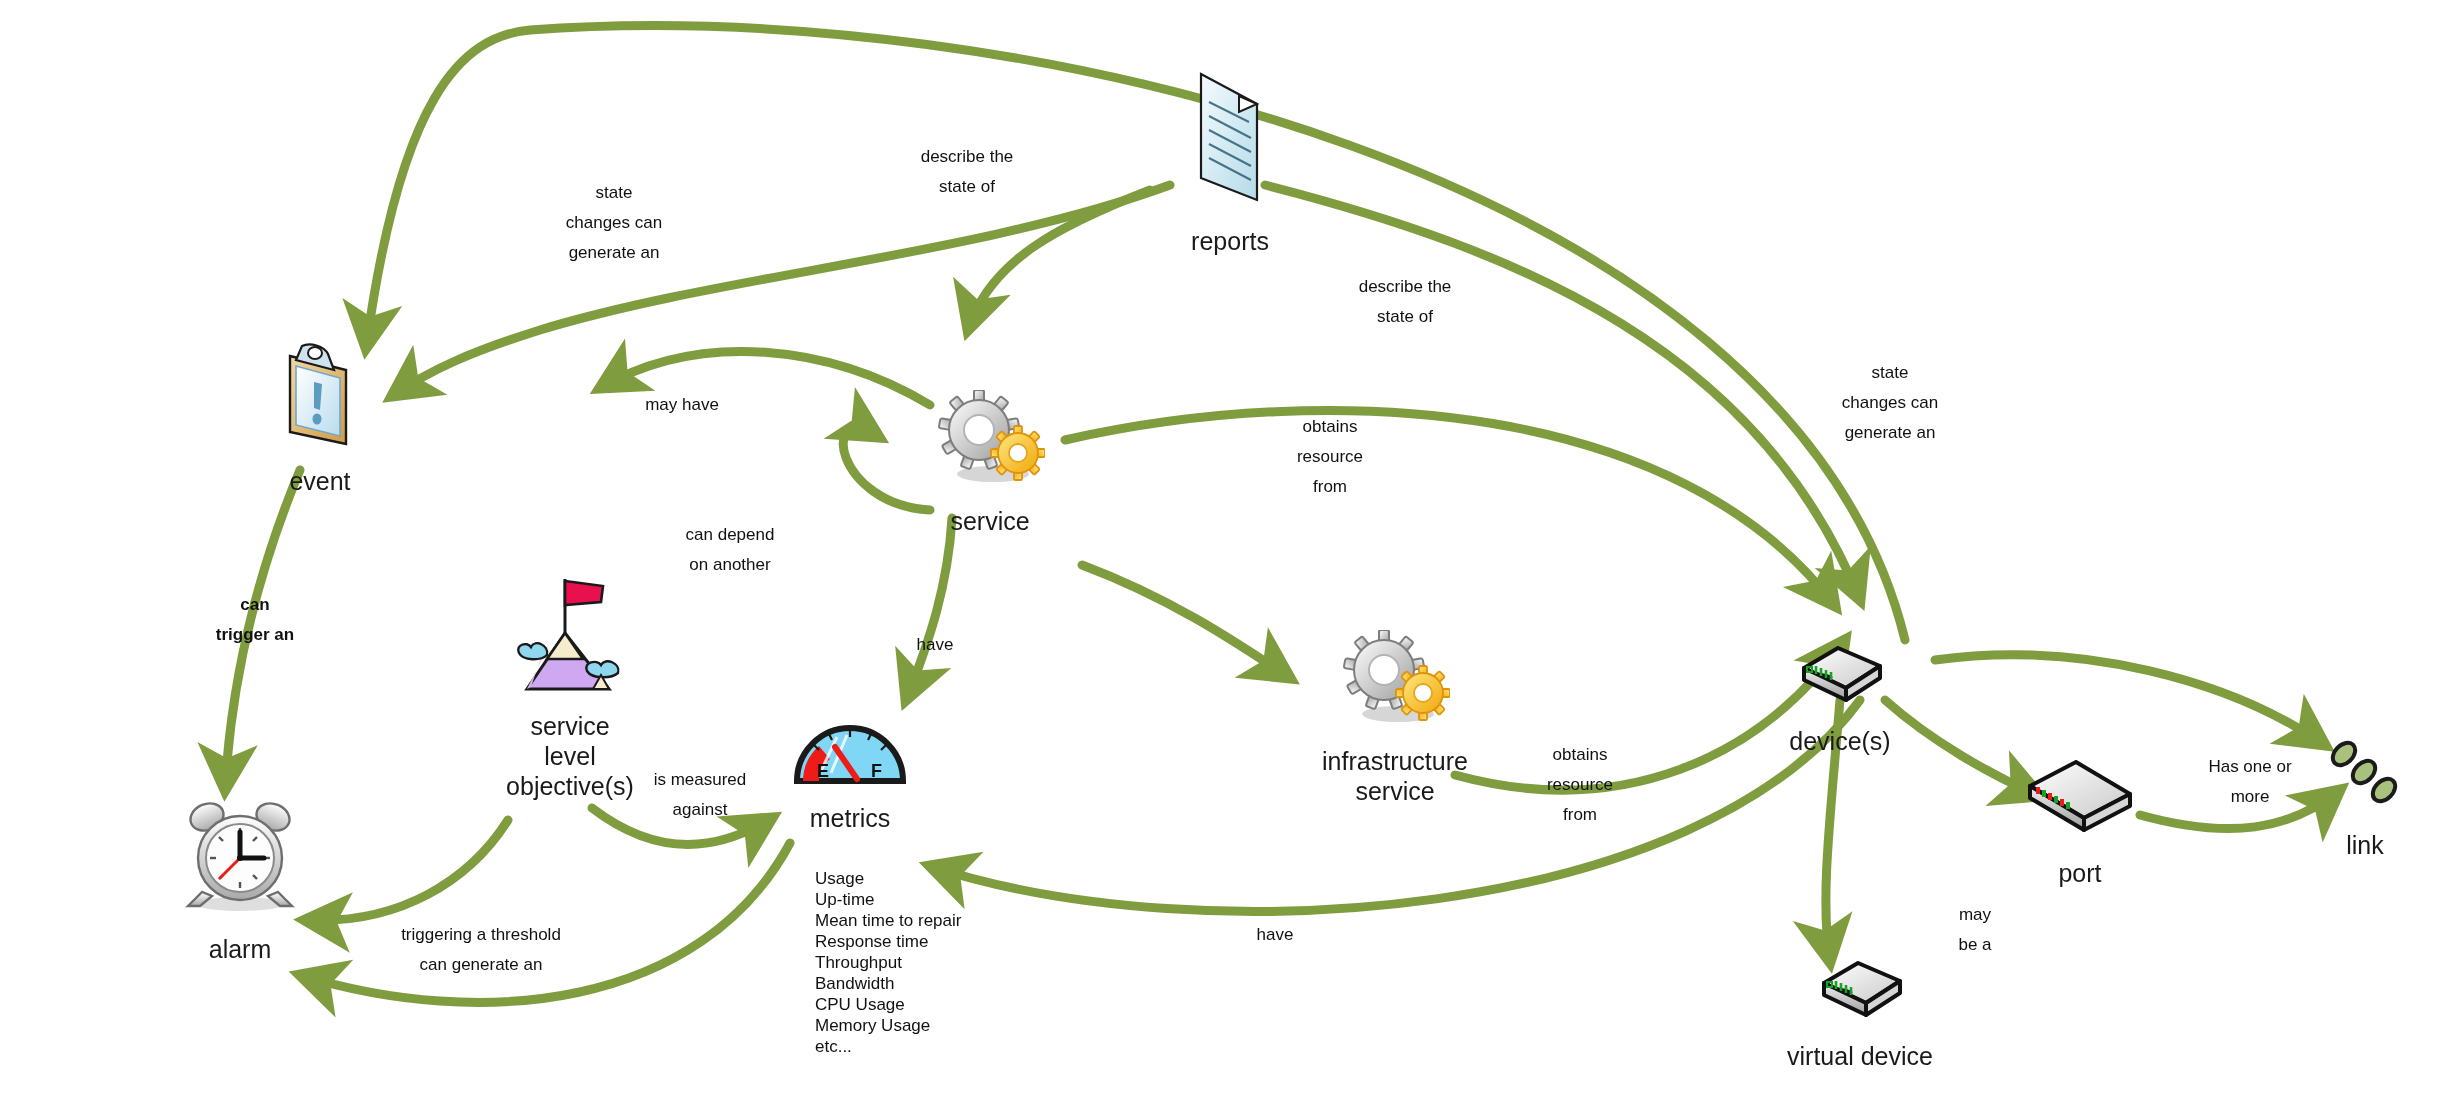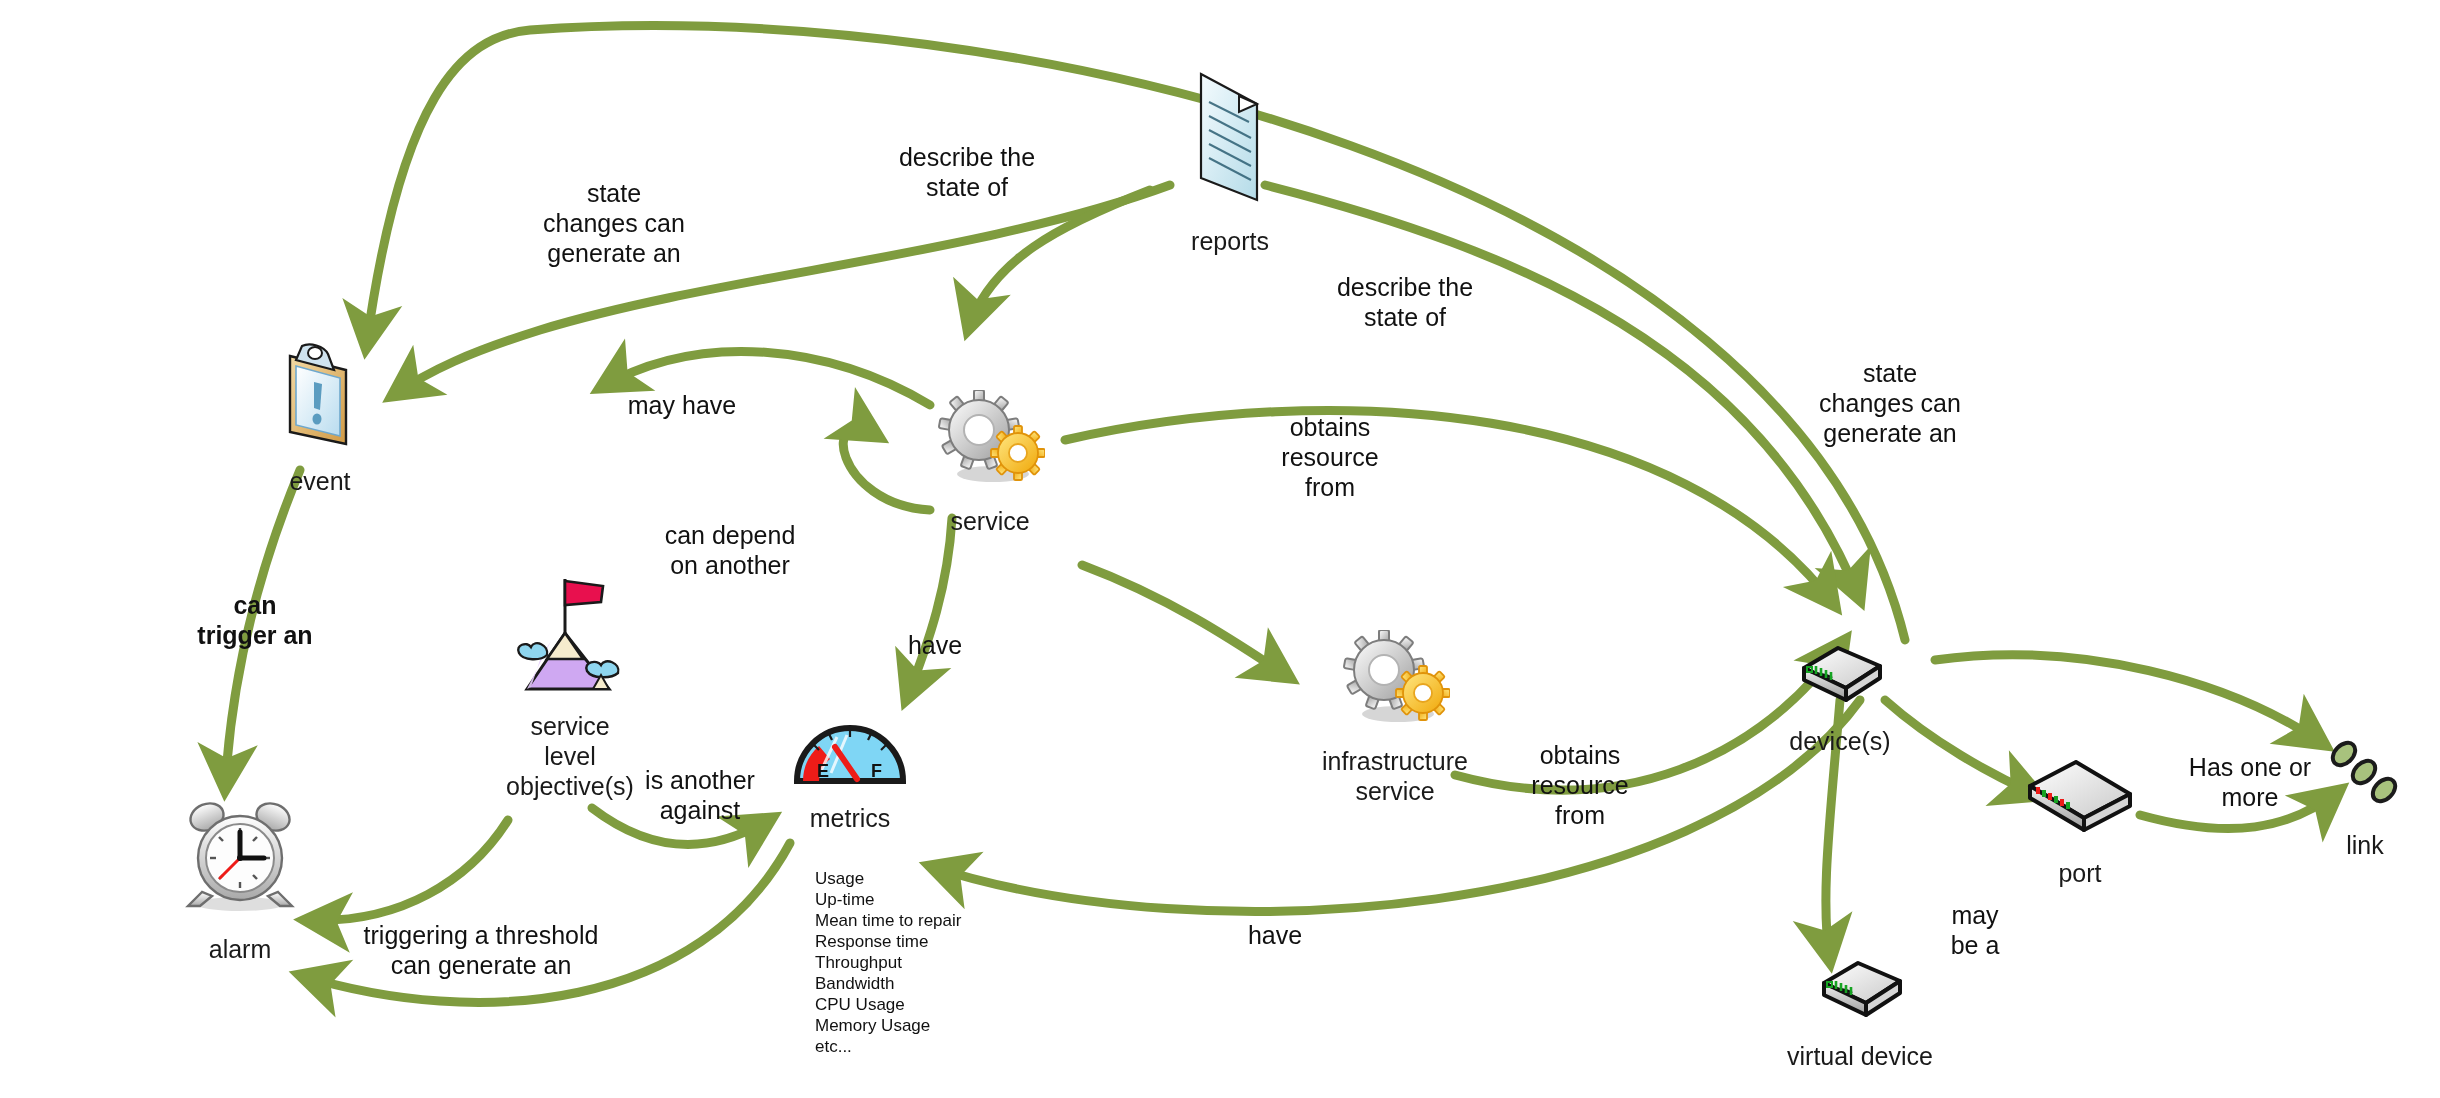--- a/index.html
+++ b/index.html
@@ -2,21 +2,21 @@
 <html><head>
 <meta charset="utf-8">
 <style>
   html,body{margin:0;padding:0;background:#ffffff;}
   body{width:2440px;height:1098px;font-family:"Liberation Sans","DejaVu Sans",sans-serif;color:#111;}
   #stage{position:relative;width:2440px;height:1098px;overflow:hidden;background:#fff;}
   #edges{position:absolute;left:0;top:0;width:2440px;height:1098px;}
   .node{position:absolute;text-align:center;}
   .node .cap{font-size:25px;line-height:30px;color:#1a1a1a;white-space:pre-line;margin-top:16px;}
   .ico{position:relative;margin:0 auto;}
-  .elabel{position:absolute;font-size:25px;line-height:30px;color:#111;text-align:center;white-space:pre-line;}
+  .elabel{position:absolute;font-size:17px;line-height:30px;color:#111;text-align:center;white-space:pre-line;}
   
   .gear-wrap{width:110px;height:100px;}
   
   .mlist{position:absolute;font-size:17px;line-height:21px;color:#111;text-align:left;}
   .mlist div{white-space:nowrap;}
 </style>
 </head>
 <body>
 
 <div id="stage">
@@ -81,21 +81,21 @@
 generate an</div>
   <div class="elabel" style="left:592px;top:390px;width:180px;">may have</div>
   <div class="elabel" style="left:625px;top:520px;width:210px;">can depend
 on another</div>
   <div class="elabel" style="left:1240px;top:412px;width:180px;">obtains
 resource
 from</div>
   <div class="elabel" style="left:170px;top:590px;width:170px;font-weight:bold;">can
 trigger an</div>
   <div class="elabel" style="left:880px;top:630px;width:110px;">have</div>
-  <div class="elabel" style="left:600px;top:765px;width:200px;">is another
+  <div class="elabel" style="left:600px;top:765px;width:200px;">is measured
 against</div>
   <div class="elabel" style="left:1490px;top:740px;width:180px;">obtains
 resource
 from</div>
   <div class="elabel" style="left:316px;top:920px;width:330px;">triggering a threshold
 can generate an</div>
   <div class="elabel" style="left:1220px;top:920px;width:110px;">have</div>
   <div class="elabel" style="left:2155px;top:752px;width:190px;">Has one or
 more</div>
   <div class="elabel" style="left:1920px;top:900px;width:110px;">may

